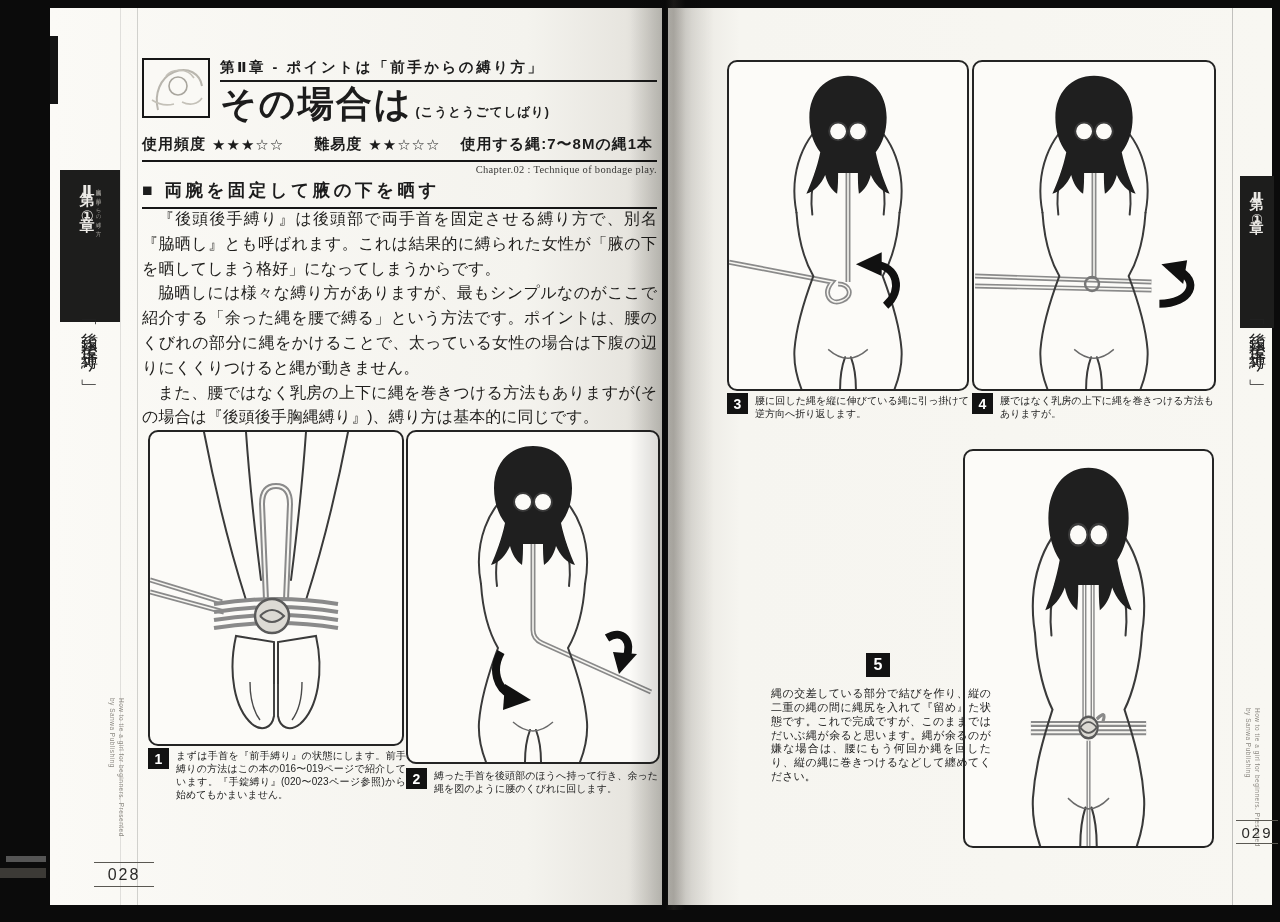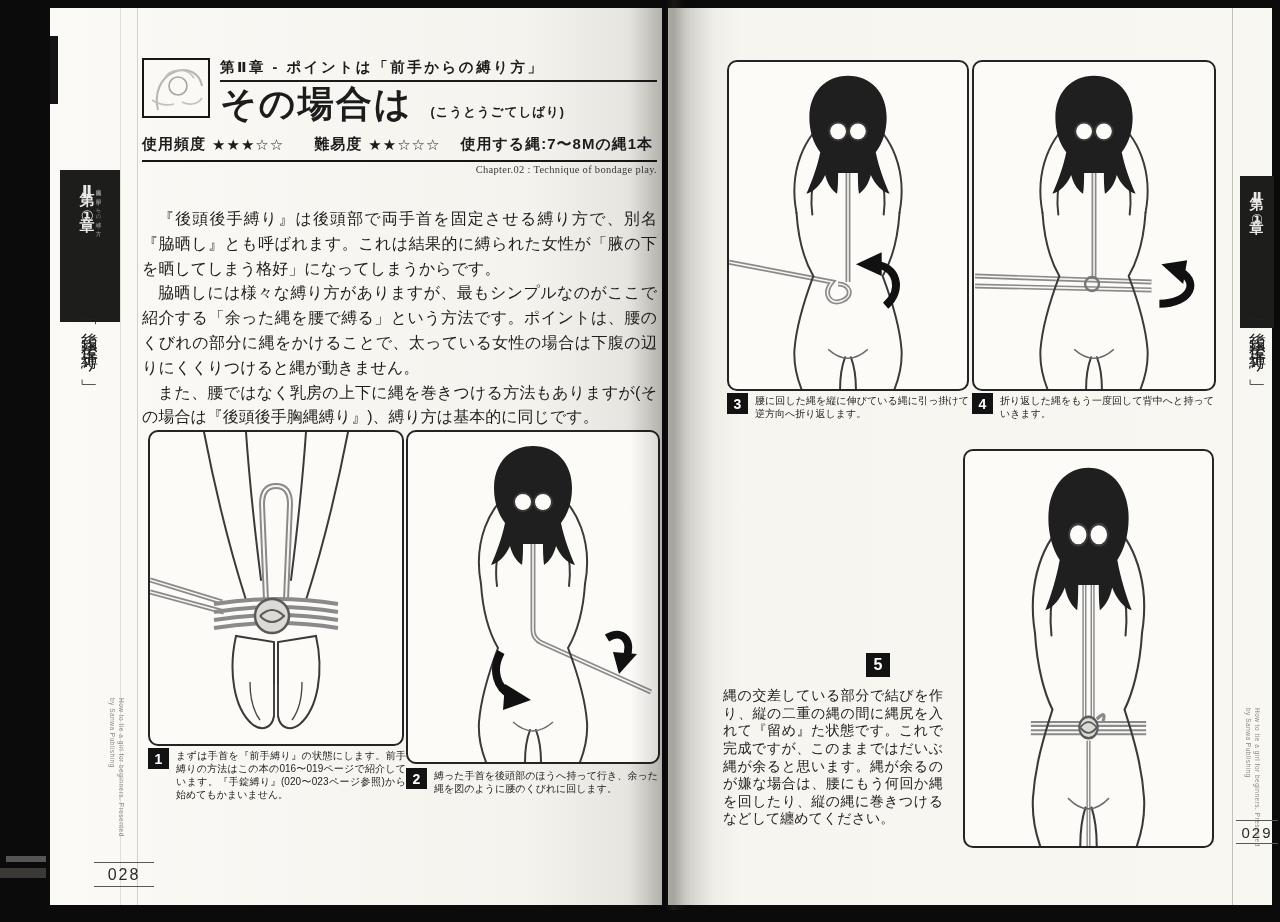--- a/index.html
+++ b/index.html
@@ -23,37 +23,37 @@
   .tab .sub{font-size:5.5px;color:#9a9893;letter-spacing:1px;margin-top:4px;}
   .vtitle{writing-mode:vertical-rl;text-orientation:upright;font-size:17px;letter-spacing:5px;color:#222;font-weight:500;}
   .credit{writing-mode:vertical-rl;font-size:6.5px;color:#8b8881;letter-spacing:.5px;line-height:1.4;}
   .pagenum{border-top:1px solid #5a5852;border-bottom:1px solid #5a5852;text-align:center;
            font-size:16px;letter-spacing:2px;color:#2b2a28;padding:3px 4px 2px;}
   
   .iconbox{width:64px;height:56px;border:2px solid #161616;background:#faf9f5;overflow:hidden;}
   .chapline{font-size:14.5px;font-weight:bold;letter-spacing:2.5px;white-space:nowrap;}
   .rule{background:#1b1b1b;}
   .title{font-size:36px;font-weight:bold;letter-spacing:2px;white-space:nowrap;line-height:1;}
-  .furi{font-size:12.5px;font-weight:bold;letter-spacing:1px;margin-left:18px;}
+  .furi{font-size:12.5px;font-weight:bold;letter-spacing:1px;margin-left:3px;}
   .stats{display:flex;align-items:center;gap:14px;font-size:15px;font-weight:bold;letter-spacing:1px;
          border-bottom:2px solid #161616;padding:5px 0 6px;white-space:nowrap;}
   .chapen{font-size:10.5px;font-family:"Liberation Serif","DejaVu Serif",serif;color:#3a3a38;text-align:right;letter-spacing:.3px;}
   .heading{font-size:17.5px;font-weight:bold;letter-spacing:3.5px;border-bottom:2px solid #161616;
            padding-bottom:5px;white-space:nowrap;}
   .bodytext{font-size:16px;line-height:1.55;text-align:justify;color:#1e1d1b;}
   .bodytext p{margin:0;text-indent:1em;}
   
   .panel{border:2px solid #242424;border-radius:10px;background:#fcfbf8;overflow:hidden;}
   .panel svg{display:block;width:100%;height:100%;}
   .step{display:flex;gap:7px;align-items:flex-start;}
   .badge{flex:0 0 auto;width:21px;height:21px;background:#121212;color:#fff;font-weight:bold;font-size:14px;
          display:flex;align-items:center;justify-content:center;}
   .badge.lone{position:absolute;width:24px;height:24px;font-size:16px;}
   .cap{font-size:10px;line-height:1.3;text-align:justify;color:#222;margin-top:1px;}
-  .cap5{font-size:14px;line-height:1.26;text-align:justify;color:#222;}
+  .cap5{font-size:11px;line-height:1.26;text-align:justify;color:#222;margin-left:48px;}
 </style>
 </head>
 <body>
 
 <div class="canvas">
 
   <div class="page page-left">
     <div class="edge-mark abs" style="left:0;top:28px;width:8px;height:68px;"></div>
     <div class="edge-line" style="left:70px;"></div>
     <div class="edge-line" style="left:87px;background:rgba(0,0,0,.16);"></div>
@@ -83,20 +83,21 @@
       <div class="stats abs" style="left:0;top:74px;width:515px;">
         <span>使用頻度</span>
         <span style="margin-left:-8px;">★★★☆☆</span>
         <span style="margin-left:16px;">難易度</span>
         <span style="margin-left:-8px;">★★☆☆☆</span>
         <span style="margin-left:6px;">使用する縄:7〜8Mの縄1本</span>
       </div>
       <div class="chapen abs" style="left:0;top:108px;width:515px;">Chapter.02 : Technique of bondage play.</div>
     </div>
 
+    <div class="heading abs" style="left:92px;top:170px;width:515px;">■ 両腕を固定して腋の下を晒す</div>
     <div class="bodytext abs" style="left:92px;top:199px;width:515px;">
       <p>『後頭後手縛り』は後頭部で両手首を固定させる縛り方で、別名『脇晒し』とも呼ばれます。これは結果的に縛られた女性が「腋の下を晒してしまう格好」になってしまうからです。</p>
       <p>脇晒しには様々な縛り方がありますが、最もシンプルなのがここで紹介する「余った縄を腰で縛る」という方法です。ポイントは、腰のくびれの部分に縄をかけることで、太っている女性の場合は下腹の辺りにくくりつけると縄が動きません。</p>
       <p>また、腰ではなく乳房の上下に縄を巻きつける方法もありますが(その場合は『後頭後手胸縄縛り』)、縛り方は基本的に同じです。</p>
     </div>
 
     <div class="panel abs" style="left:98px;top:422px;width:252px;height:312px;">
       <svg viewBox="0 0 252 312">
         <g stroke="#3a3a3a" stroke-width="2" fill="none" stroke-linecap="round">
           <path d="M54,0 C66,62 82,124 96,168"></path>
@@ -240,21 +241,21 @@
         <polygon points="214,200 188,204 210,224" fill="#111"></polygon>
       </svg>
     </div>
 
     <div class="step abs" style="left:59px;top:385px;width:242px;">
       <div class="badge">3</div>
       <div class="cap">腰に回した縄を縦に伸びている縄に引っ掛けて逆方向へ折り返します。</div>
     </div>
     <div class="step abs" style="left:304px;top:385px;width:242px;">
       <div class="badge">4</div>
-      <div class="cap">折り返した縄をもう一度回して背中へと持っていきます。</div>
+      <div class="cap">腰ではなく乳房の上下に縄を巻きつける方法もありますが。</div>
     </div>
 
     <div class="panel abs" style="left:295px;top:441px;width:247px;height:395px;">
       <svg viewBox="0 0 240 330" preserveAspectRatio="none">
         <g stroke="#8a8a8a" stroke-width="2" fill="none">
             <path d="M98,56 H142 M98,61 H142 M98,66 H142"></path>
           </g>
         <path d="M116,80 L116,226" stroke="#8a8a8a" stroke-width="4" fill="none"></path>
         <path d="M116,80 L116,226" stroke="#f7f6f2" stroke-width="1.2" fill="none"></path>
         <path d="M124,80 L124,226" stroke="#8a8a8a" stroke-width="4" fill="none"></path>

